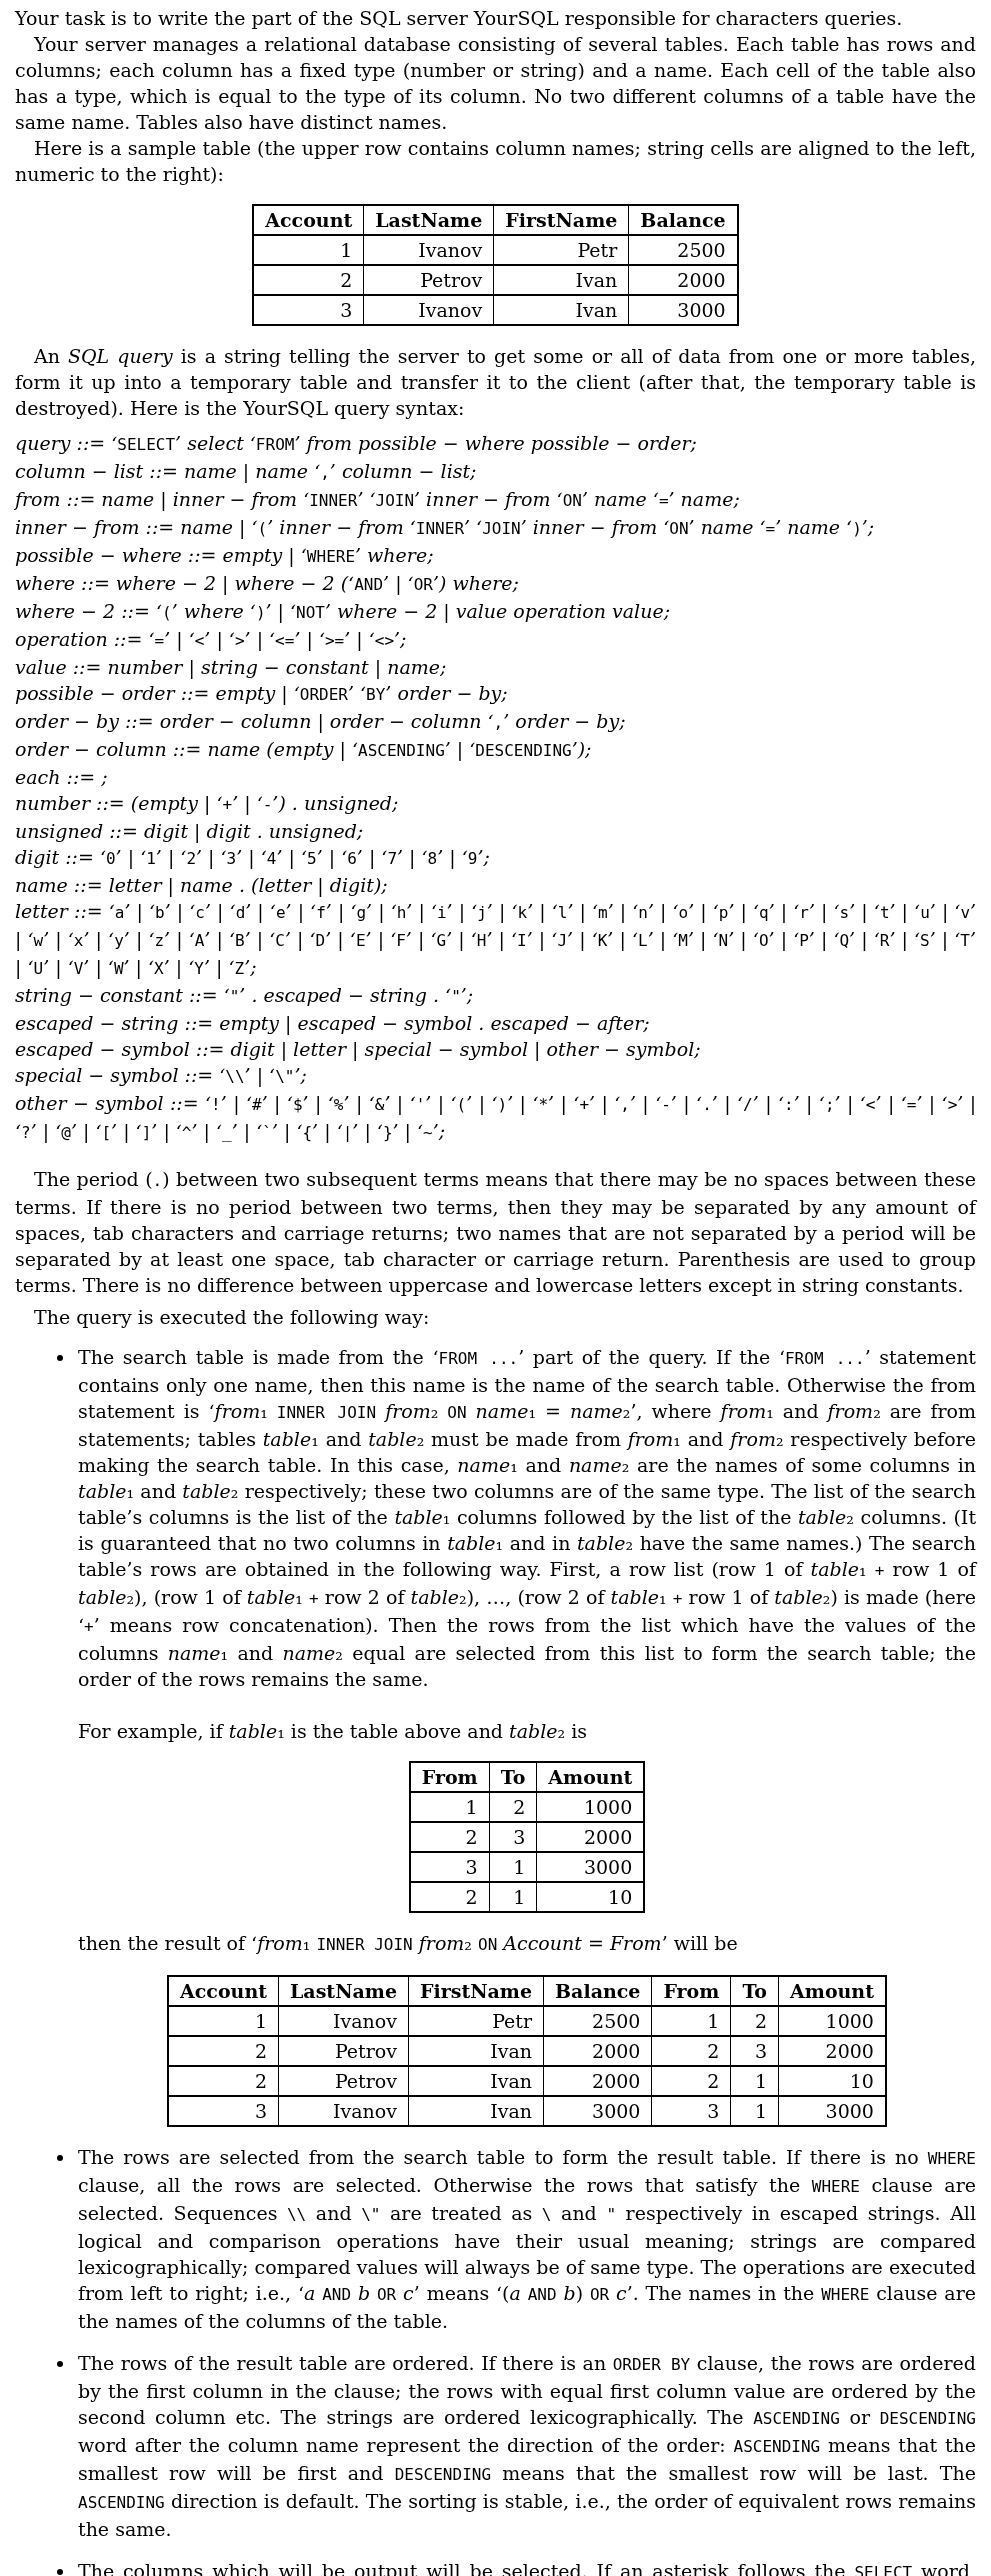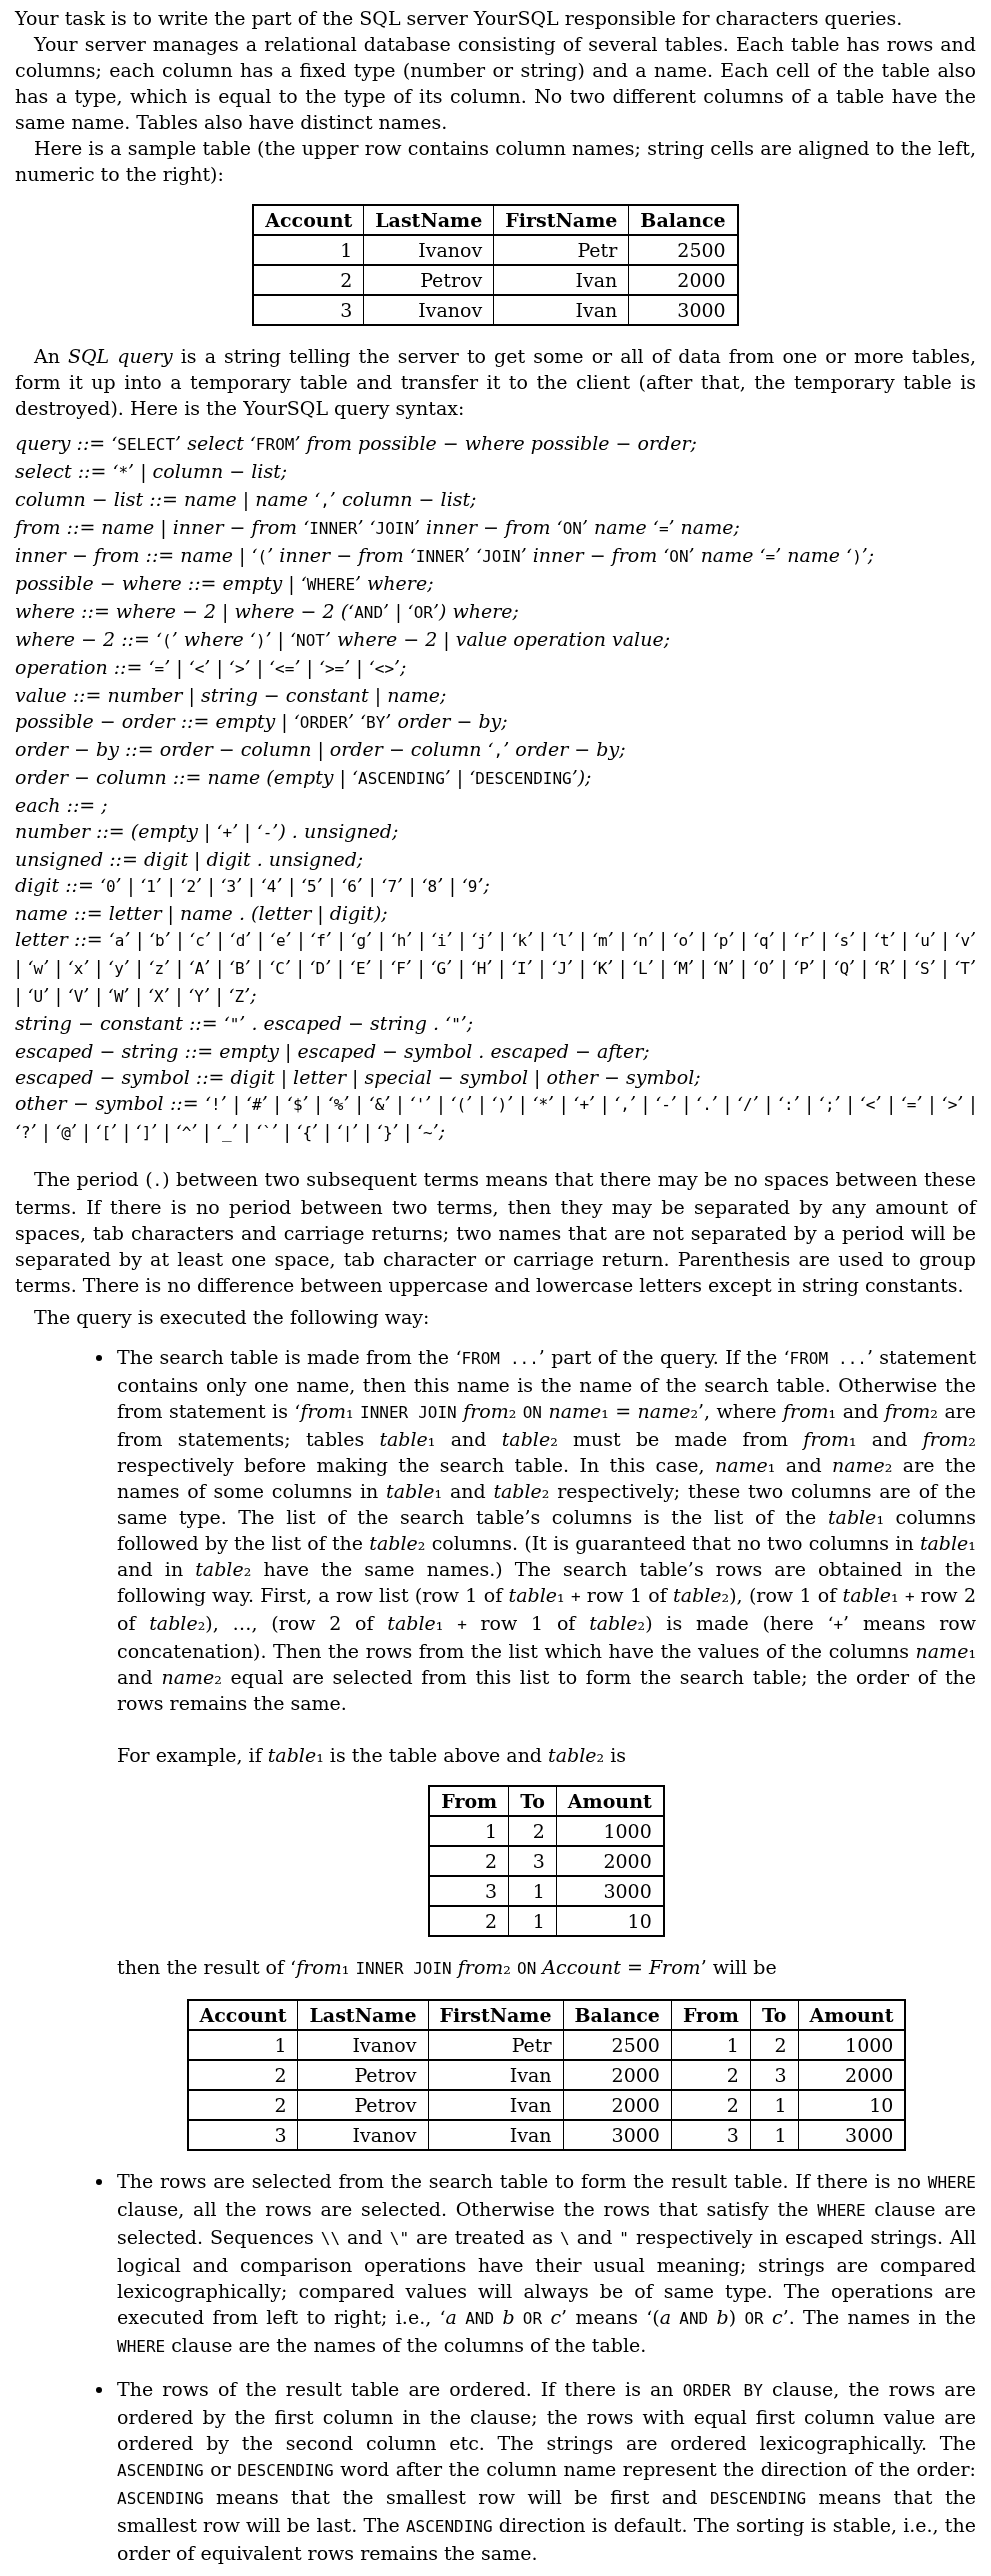--- a/index.html
+++ b/index.html
@@ -45,21 +45,20 @@
   th { font-weight: bold; text-align: center; }
   td.num { text-align: right; }
   td.str { text-align: right; }
   ul.steps {
     margin: 14px 0 0 0;
     padding-left: 61px;
   }
   ul.steps > li {
     margin-bottom: 16px;
     padding-left: 2px;
-    margin-left: 39px;
   }
   ul.steps p { text-align: justify; }
   li p.example { margin-top: 26px; }
 </style>
 </head>
 <body>
 
 <div class="page">
 
   <p>Your task is to write the part of the SQL server YourSQL responsible for characters queries.</p>
@@ -96,41 +95,41 @@
             <td class="num">3000</td>
           </tr>
         </tbody>
       </table>
     </div>
 
   <p class="indent">An <i>SQL query</i> is a string telling the server to get some or all of data from one or more tables, form it up into a temporary table and transfer it to the client (after that, the temporary table is destroyed). Here is the YourSQL query syntax:</p>
 
   <div class="grammar">
       <div class="grammar-line">query ::= ‘<code>SELECT</code>’ select ‘<code>FROM</code>’ from possible − where possible − order;</div>
-      <div class="grammar-line">select ::= ‘<code>*</code>’ | column − list;</div>
       <div class="grammar-line">column − list ::= name | name ‘<code>,</code>’ column − list;</div>
       <div class="grammar-line">from ::= name | inner − from ‘<code>INNER</code>’ ‘<code>JOIN</code>’ inner − from ‘<code>ON</code>’ name ‘<code>=</code>’ name;</div>
       <div class="grammar-line">inner − from ::= name | ‘<code>(</code>’ inner − from ‘<code>INNER</code>’ ‘<code>JOIN</code>’ inner − from ‘<code>ON</code>’ name ‘<code>=</code>’ name ‘<code>)</code>’;</div>
       <div class="grammar-line">possible − where ::= empty | ‘<code>WHERE</code>’ where;</div>
       <div class="grammar-line">where ::= where − 2 | where − 2 (‘<code>AND</code>’ | ‘<code>OR</code>’) where;</div>
       <div class="grammar-line">where − 2 ::= ‘<code>(</code>’ where ‘<code>)</code>’ | ‘<code>NOT</code>’ where − 2 | value operation value;</div>
       <div class="grammar-line">operation ::= ‘<code>=</code>’ | ‘<code>&lt;</code>’ | ‘<code>&gt;</code>’ | ‘<code>&lt;=</code>’ | ‘<code>&gt;=</code>’ | ‘<code>&lt;&gt;</code>’;</div>
       <div class="grammar-line">value ::= number | string − constant | name;</div>
       <div class="grammar-line">possible − order ::= empty | ‘<code>ORDER</code>’ ‘<code>BY</code>’ order − by;</div>
       <div class="grammar-line">order − by ::= order − column | order − column ‘<code>,</code>’ order − by;</div>
       <div class="grammar-line">order − column ::= name (empty | ‘<code>ASCENDING</code>’ | ‘<code>DESCENDING</code>’);</div>
       <div class="grammar-line">each ::= ;</div>
       <div class="grammar-line">number ::= (empty | ‘<code>+</code>’ | ‘<code>-</code>’) . unsigned;</div>
       <div class="grammar-line">unsigned ::= digit | digit . unsigned;</div>
       <div class="grammar-line">digit ::= ‘<code>0</code>’ | ‘<code>1</code>’ | ‘<code>2</code>’ | ‘<code>3</code>’ | ‘<code>4</code>’ | ‘<code>5</code>’ | ‘<code>6</code>’ | ‘<code>7</code>’ | ‘<code>8</code>’ | ‘<code>9</code>’;</div>
       <div class="grammar-line">name ::= letter | name . (letter | digit);</div>
       <div class="grammar-line">letter ::= ‘<code>a</code>’ | ‘<code>b</code>’ | ‘<code>c</code>’ | ‘<code>d</code>’ | ‘<code>e</code>’ | ‘<code>f</code>’ | ‘<code>g</code>’ | ‘<code>h</code>’ | ‘<code>i</code>’ | ‘<code>j</code>’ | ‘<code>k</code>’ | ‘<code>l</code>’ | ‘<code>m</code>’ | ‘<code>n</code>’ | ‘<code>o</code>’ | ‘<code>p</code>’ | ‘<code>q</code>’ | ‘<code>r</code>’ | ‘<code>s</code>’ | ‘<code>t</code>’ | ‘<code>u</code>’ | ‘<code>v</code>’ | ‘<code>w</code>’ | ‘<code>x</code>’ | ‘<code>y</code>’ | ‘<code>z</code>’ | ‘<code>A</code>’ | ‘<code>B</code>’ | ‘<code>C</code>’ | ‘<code>D</code>’ | ‘<code>E</code>’ | ‘<code>F</code>’ | ‘<code>G</code>’ | ‘<code>H</code>’ | ‘<code>I</code>’ | ‘<code>J</code>’ | ‘<code>K</code>’ | ‘<code>L</code>’ | ‘<code>M</code>’ | ‘<code>N</code>’ | ‘<code>O</code>’ | ‘<code>P</code>’ | ‘<code>Q</code>’ | ‘<code>R</code>’ | ‘<code>S</code>’ | ‘<code>T</code>’ | ‘<code>U</code>’ | ‘<code>V</code>’ | ‘<code>W</code>’ | ‘<code>X</code>’ | ‘<code>Y</code>’ | ‘<code>Z</code>’;</div>
       <div class="grammar-line">string − constant ::= ‘<code>"</code>’ . escaped − string . ‘<code>"</code>’;</div>
       <div class="grammar-line">escaped − string ::= empty | escaped − symbol . escaped − after;</div>
       <div class="grammar-line">escaped − symbol ::= digit | letter | special − symbol | other − symbol;</div>
+      <div class="grammar-line">special − symbol ::= ‘<code>\\</code>’ | ‘<code>\"</code>’;</div>
       <div class="grammar-line">other − symbol ::= ‘<code>!</code>’ | ‘<code>#</code>’ | ‘<code>$</code>’ | ‘<code>%</code>’ | ‘<code>&amp;</code>’ | ‘<code>'</code>’ | ‘<code>(</code>’ | ‘<code>)</code>’ | ‘<code>*</code>’ | ‘<code>+</code>’ | ‘<code>,</code>’ | ‘<code>-</code>’ | ‘<code>.</code>’ | ‘<code>/</code>’ | ‘<code>:</code>’ | ‘<code>;</code>’ | ‘<code>&lt;</code>’ | ‘<code>=</code>’ | ‘<code>&gt;</code>’ | ‘<code>?</code>’ | ‘<code>@</code>’ | ‘<code>[</code>’ | ‘<code>]</code>’ | ‘<code>^</code>’ | ‘<code>_</code>’ | ‘<code>`</code>’ | ‘<code>{</code>’ | ‘<code>|</code>’ | ‘<code>}</code>’ | ‘<code>~</code>’;</div>
     </div>
 
   <p class="indent">The period (<code>.</code>) between two subsequent terms means that there may be no spaces between these terms. If there is no period between two terms, then they may be separated by any amount of spaces, tab characters and carriage returns; two names that are not separated by a period will be separated by at least one space, tab character or carriage return. Parenthesis are used to group terms.  There is no difference between uppercase and lowercase letters except in string constants.</p>
 
   <p class="indent gap">The query is executed the following way:</p>
 
   <ul class="steps">
     <li>
       <p>The search table is made from the ‘<code>FROM ...</code>’ part of the query.  If the ‘<code>FROM ...</code>’ statement contains only one name, then this name is the name of the search table.  Otherwise the from statement is ‘<i>from</i>₁ <code>INNER JOIN</code> <i>from</i>₂ <code>ON</code> <i>name</i>₁ = <i>name</i>₂’, where <i>from</i>₁ and <i>from</i>₂ are from statements; tables <i>table</i>₁ and <i>table</i>₂ must be made from <i>from</i>₁ and <i>from</i>₂ respectively before making the search table.  In this case, <i>name</i>₁ and <i>name</i>₂ are the names of some columns in <i>table</i>₁ and <i>table</i>₂ respectively; these two columns are of the same type.  The list of the search table’s columns is the list of the <i>table</i>₁ columns followed by the list of the <i>table</i>₂ columns.  (It is guaranteed that no two columns in <i>table</i>₁ and in <i>table</i>₂ have the same names.)  The search table’s rows are obtained in the following way.  First, a row list (row 1 of <i>table</i>₁ <code>+</code> row 1 of <i>table</i>₂), (row 1 of <i>table</i>₁ <code>+</code> row 2 of <i>table</i>₂), …, (row 2 of <i>table</i>₁ <code>+</code> row 1 of <i>table</i>₂) is made (here ‘<code>+</code>’ means row concatenation).  Then the rows from the list which have the values of the columns <i>name</i>₁ and <i>name</i>₂ equal are selected from this list to form the search table; the order of the rows remains the same.</p>

